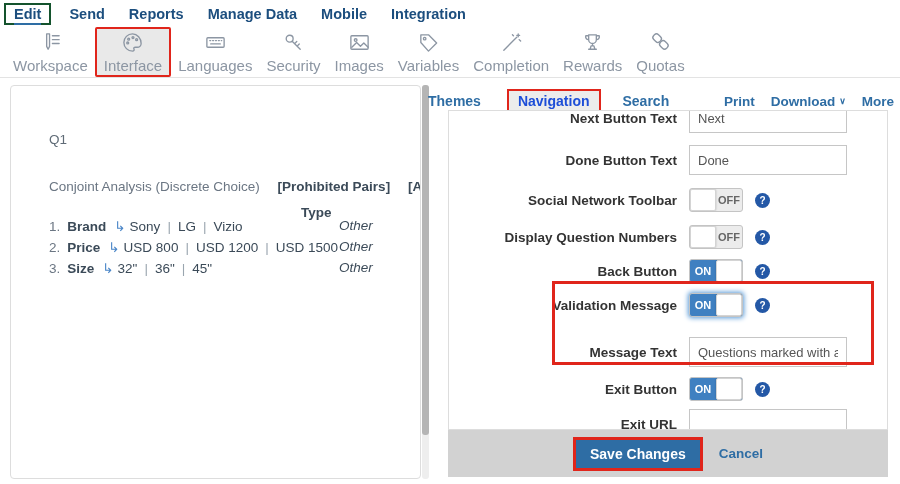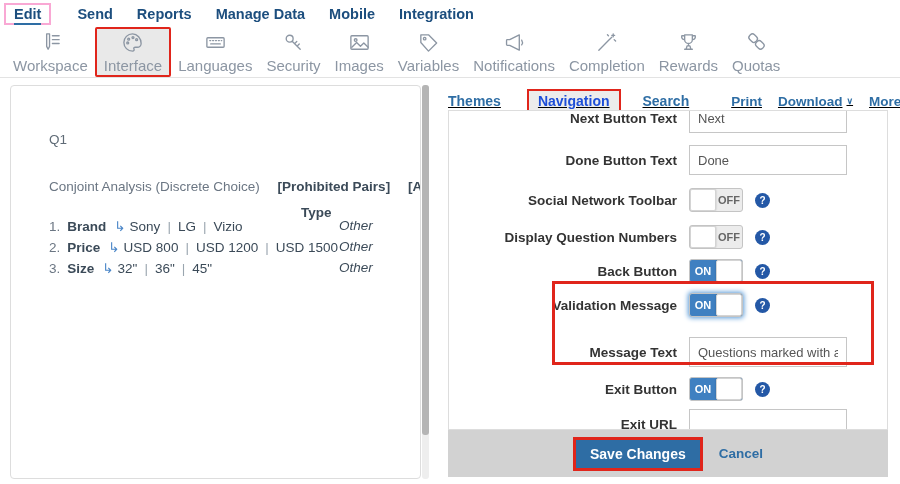--- a/index.html
+++ b/index.html
@@ -3,21 +3,21 @@
 <meta charset="utf-8">
 <style>
   * { box-sizing: border-box; margin: 0; padding: 0; }
   html,body { width:900px; height:484px; overflow:hidden; background:#fff;
               font-family:"Liberation Sans", sans-serif; }
 
   
   .topnav { display:flex; align-items:center; height:27px; padding-left:2px; }
   .topnav .nav-item { color:#1c4e7e; font-weight:700; font-size:14.5px; margin-right:0;
                       padding:2px 12px; cursor:pointer; white-space:nowrap; }
-  .nav-edit-box { border:2px solid #f9a8d4; padding:1px 6px; margin-left:2px; margin-right:14px; }
+  .nav-edit-box { border:2px solid #14532d; padding:1px 6px; margin-left:2px; margin-right:6px; }
   .nav-edit-box .nav-item { padding:0 2px; }
   .nav-edit-box .nav-item span { border-bottom:2px solid #2e6da4; padding-bottom:1px; }
 
   
   .toolbar { display:flex; align-items:flex-start; height:51px; padding-left:6px;
              border-bottom:1px solid #e3e3e3; }
   .tool { display:flex; flex-direction:column; align-items:center; justify-content:flex-start;
           padding:4px 7px 2px; min-width:52px; cursor:pointer; }
   .tool svg { width:23px; height:23px; stroke:#8c96a3; fill:none; stroke-width:1.4;
               stroke-linecap:round; stroke-linejoin:round; }
@@ -38,22 +38,22 @@
   .attr-row .num { color:#6b7683; margin-right:7px; }
   .attr-row .name { font-weight:600; margin-right:8px; }
   .attr-row .arrow { color:#4a86c8; margin-right:4px; }
   .attr-row .sep { color:#9aa5af; margin:0 7px; }
   .attr-row .atype { position:absolute; left:290px; font-style:italic; }
   .lp-scrollbar { position:absolute; left:422px; top:85px; width:7px; height:394px;
                   background:#eee; border-radius:3px; }
   .lp-thumb { width:7px; height:350px; background:#b5b5b5; border-radius:3px; }
 
   
-  .tabs-row { position:absolute; left:448px; top:88px; right:6px; height:26px;
-              display:flex; align-items:center; font-size:14px;text-decoration:underline; }
+  .tabs-row { position:absolute; left:428px; top:88px; right:6px; height:26px;
+              display:flex; align-items:center; font-size:14px; }
   .tab { color:#2e6da4; font-weight:600; margin-right:26px; cursor:pointer; white-space:nowrap; }
   .tab-active { background:#ececec; color:#1d4ed8; border:2.5px solid #e0251b;
                 padding:2px 9px; margin-right:22px; }
   .actions { margin-left:auto; display:flex; align-items:center; }
   .action-link { color:#2e6da4; font-weight:600; font-size:13.5px; margin-left:16px;
                  cursor:pointer; display:flex; align-items:center; }
   .chev { font-size:9px; margin-left:4px; color:#2e6da4; }
 
   .form-box { position:absolute; left:448px; top:110px; width:440px; height:320px;
               border:1px solid #ddd; background:#fff; overflow:hidden; }
@@ -151,27 +151,20 @@
   </div>
   <div class="tool">
     <svg viewBox="0 0 24 24">
         <path d="M4 12V4h8l8.5 8.5L12 21z"></path>
         <circle cx="8" cy="8" r="1.3"></circle>
       </svg>
     <span class="t-lab">Variables</span>
   </div>
   <div class="tool">
     <svg viewBox="0 0 24 24">
-        <path d="M17 4v16l-10-5H4.5a.8.8 0 0 1-.8-.8V9.8a.8.8 0 0 1 .8-.8H7z"></path>
-        <path d="M19.5 9.5a4.5 4.5 0 0 1 0 5"></path>
-      </svg>
-    <span class="t-lab">Notifications</span>
-  </div>
-  <div class="tool">
-    <svg viewBox="0 0 24 24">
         <path d="M4 20L14 10M14 10l3.5-3.5M19 3v3M17.5 4.5h3M20 9l1.5 1.5M13 4l1 1"></path>
       </svg>
     <span class="t-lab">Completion</span>
   </div>
   <div class="tool">
     <svg viewBox="0 0 24 24">
         <path d="M8 4h8v5a4 4 0 0 1-8 0zM8 5H5a3 3 0 0 0 3 4M16 5h3a3 3 0 0 1-3 4M12 13v2.5M10.5 15.5h3l1 3.5h-5zM8 19h8"></path>
       </svg>
     <span class="t-lab">Rewards</span>
   </div>

